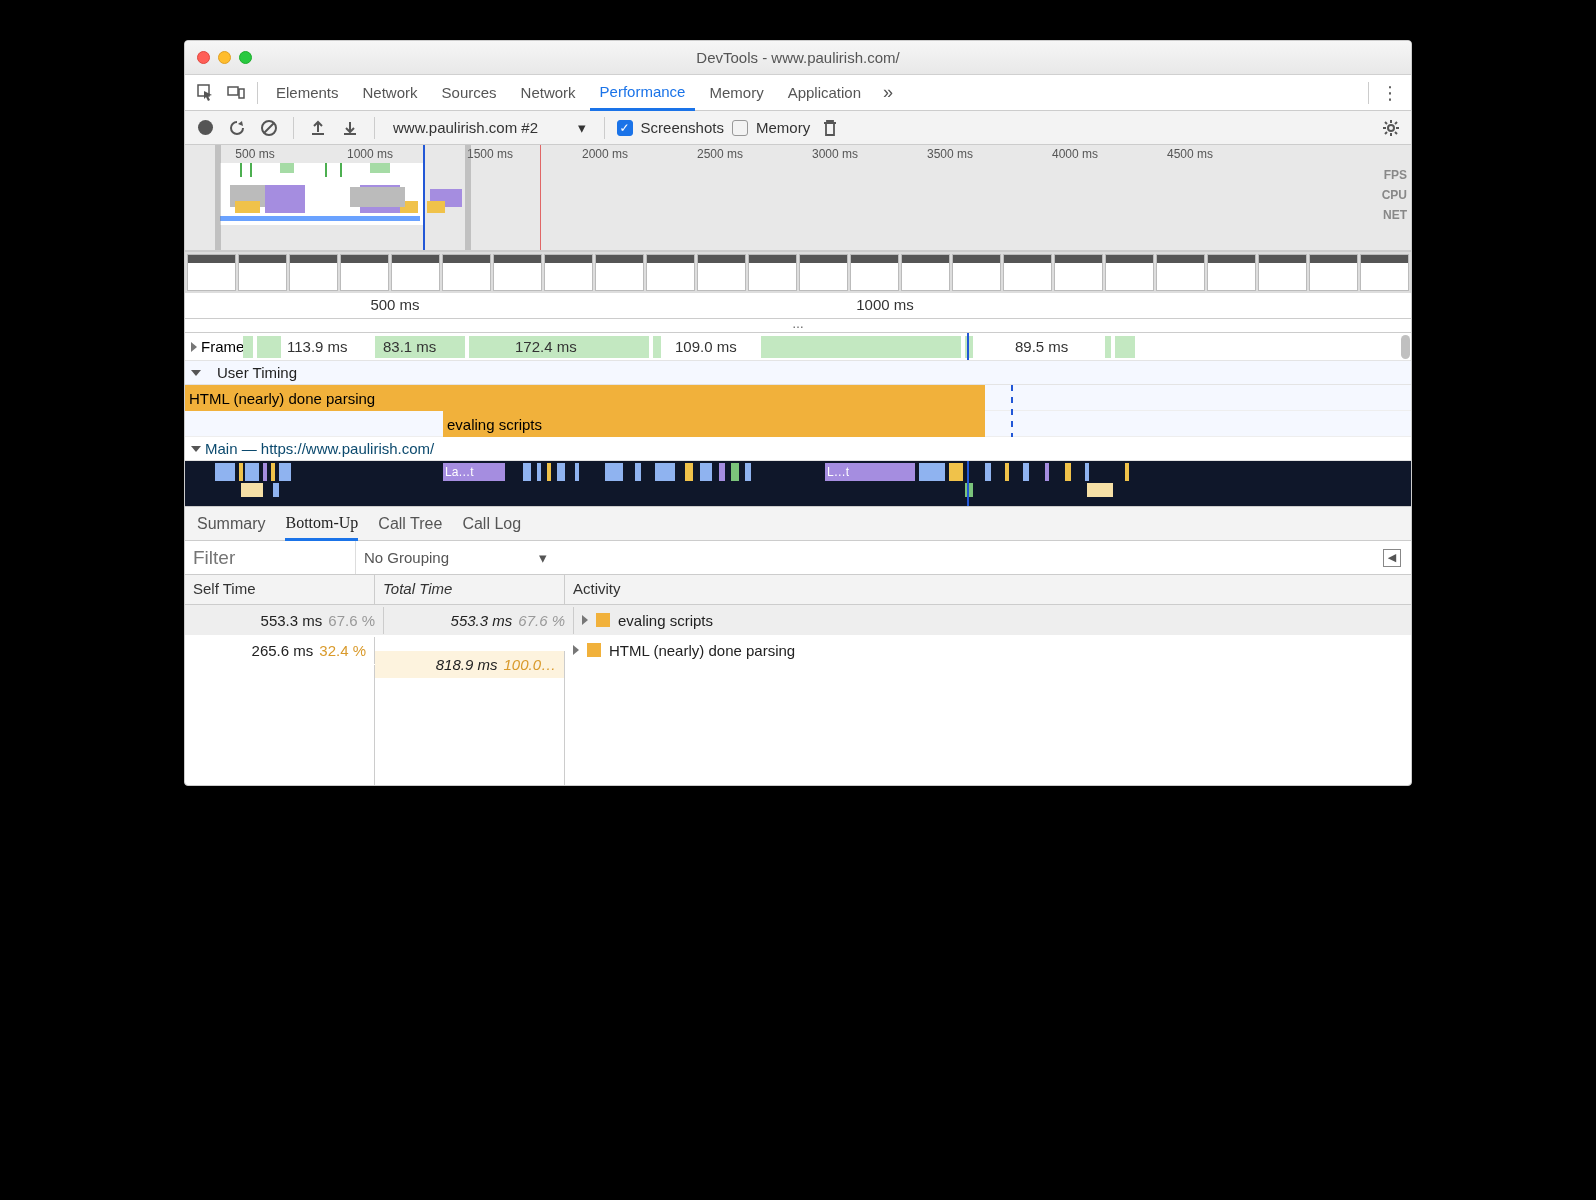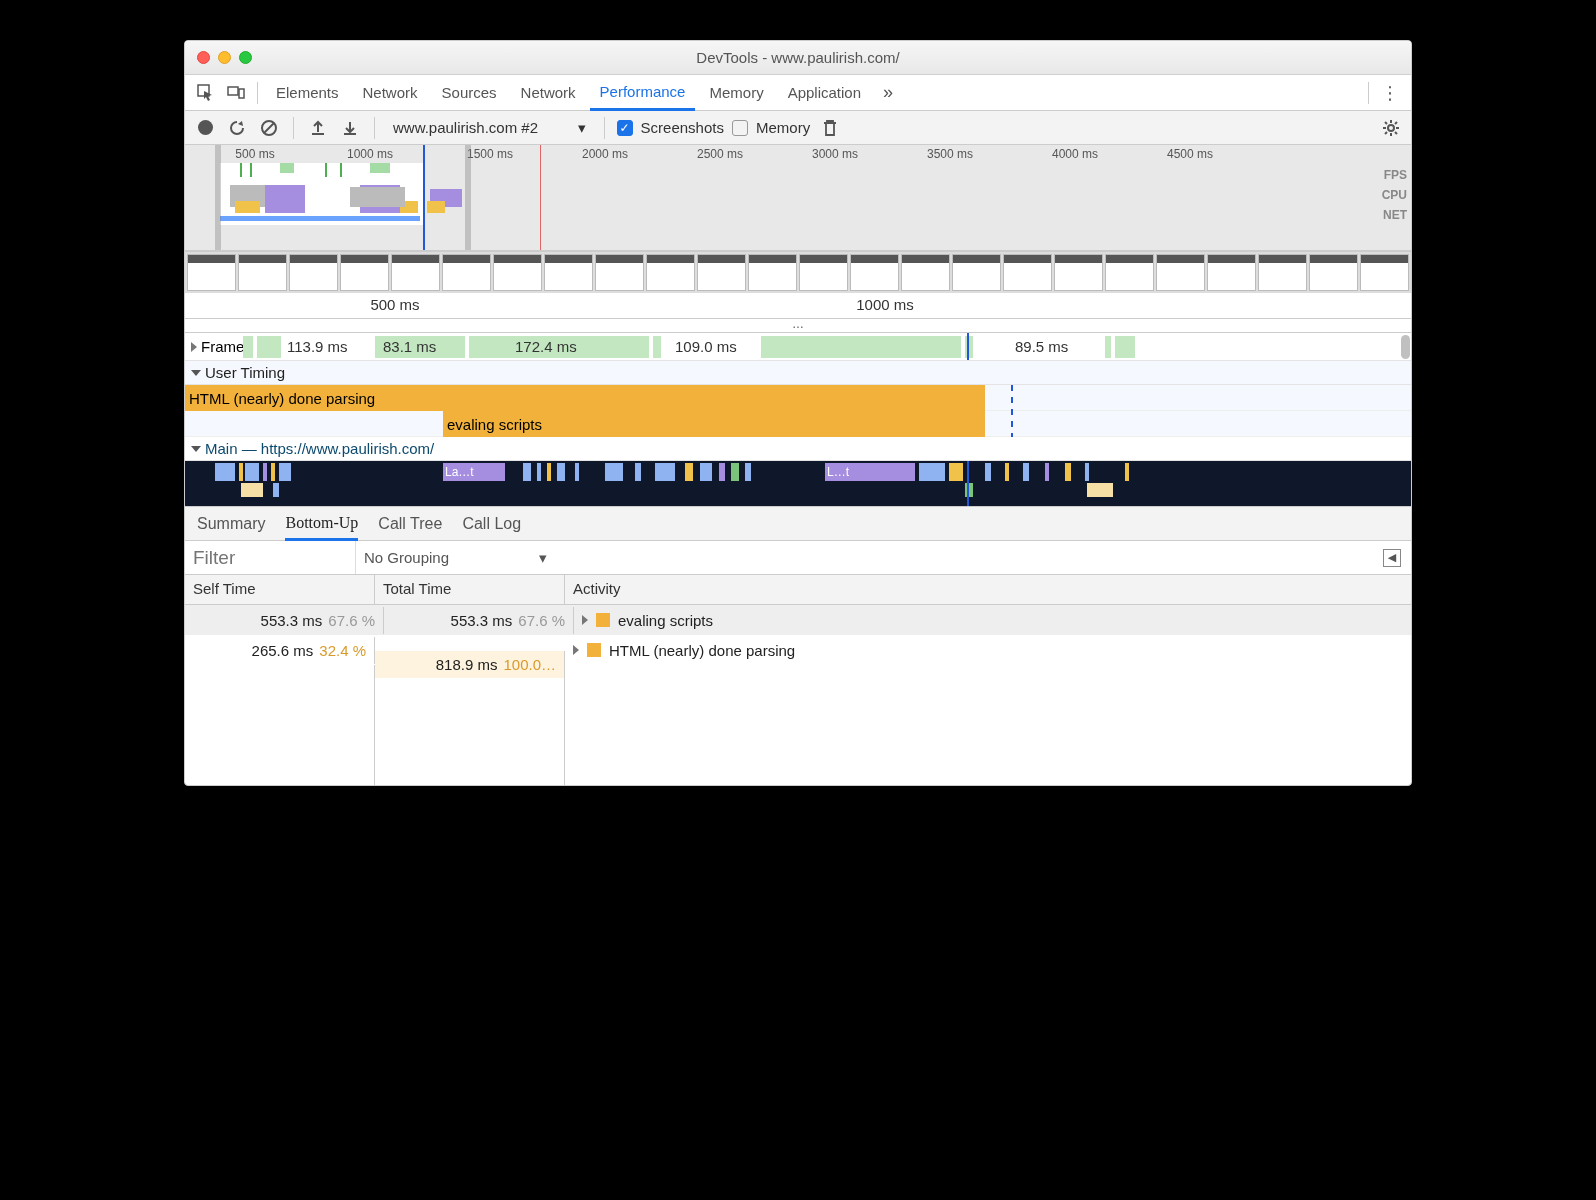--- a/index.html
+++ b/index.html
@@ -78,37 +78,37 @@
   .thumbs{height:42px;background:#ddd;border-top:1px solid #ccc;display:flex;gap:2px;padding:2px;}
   .thumb{flex:1;background:#fff;border:1px solid #bbb;}
   .thumb .tbar{height:8px;background:#555;}
   .ruler2{height:26px;border-bottom:1px solid #ccc;position:relative;font-size:15px;color:#333;background:#fff;}
   .ruler2 span{position:absolute;top:3px;transform:translateX(-50%);}
   .ellipsisrow{text-align:center;color:#555;border-bottom:1px solid #ccc;height:14px;font-size:12px;line-height:10px;}
   .framesrow{height:28px;display:flex;align-items:center;border-bottom:1px solid #e4e4e4;position:relative;background:#fff;font-size:15px;}
   .framesrow .lbl{padding-left:6px;display:flex;align-items:center;gap:4px;}
   .fblock{position:absolute;top:3px;height:22px;background:#c3e8c1;}
   .ftext{position:absolute;top:5px;font-size:15px;color:#333;}
-  .sectionhdr{height:24px;display:flex;align-items:center;gap:4px;padding-left:6px;font-size:15px;color:#222;background:#f5f8ff;border-bottom:1px solid #e4e4e4;}
+  .sectionhdr{height:24px;display:flex;align-items:center;gap:16px;padding-left:6px;font-size:15px;color:#222;background:#f5f8ff;border-bottom:1px solid #e4e4e4;}
   .utbar{height:26px;position:relative;background:#f5f8ff;border-bottom:1px solid #eee;}
   .utspan{position:absolute;top:0;height:26px;background:#f1b13b;color:#000;font-size:15px;display:flex;align-items:center;padding-left:4px;overflow:hidden;white-space:nowrap;}
   .mainhdr{height:24px;display:flex;align-items:center;gap:4px;padding-left:6px;font-size:15px;color:#0c4a6e;border-bottom:1px solid #e4e4e4;background:#fff;}
   .flame{height:46px;position:relative;background:#0f172a;border-bottom:1px solid #ccc;overflow:hidden;}
   .fl{position:absolute;height:18px;top:2px;}
   .fl2{top:22px;height:14px;}
   .subtabs{height:34px;border-bottom:1px solid #ccc;display:flex;align-items:center;gap:20px;padding:0 12px;font-size:16px;color:#555;background:#f3f3f3;}
   .subtab{height:100%;display:flex;align-items:center;cursor:pointer;}
   .subtab.active{color:#222;border-bottom:3px solid #1a73e8;margin-bottom:-1px;font-family:Liberation Serif, serif;}
   .filterrow{height:34px;border-bottom:1px solid #ccc;display:flex;align-items:center;font-size:15px;background:#fff;}
   .filterinput{border:none;outline:none;font-size:19px;color:#888;padding:0 8px;width:170px;}
   .groupsel{color:#555;display:flex;align-items:center;gap:90px;padding:0 8px;border-left:1px solid #ddd;height:100%;}
   .navicon{margin-left:auto;margin-right:10px;width:18px;height:18px;border:1px solid #888;display:flex;align-items:center;justify-content:center;font-size:11px;color:#555;}
   .tablehdr{height:30px;background:#f3f3f3;border-bottom:1px solid #ccc;display:flex;font-size:15px;color:#333;}
   .col1{width:190px;border-right:1px solid #ccc;padding:5px 8px;}
-  .col2{width:190px;border-right:1px solid #ccc;padding:5px 8px;}
+  .col2{width:190px;border-right:1px solid #ccc;padding:5px 8px;font-style:italic;}
   .col3{flex:1;padding:5px 8px;}
   .trow{height:30px;display:flex;font-size:15px;color:#222;align-items:center;}
   .trow.sel{background:#eee;padding-left:9px;}
   .trow .col1,.trow .col2{text-align:right;}
   .pct{color:#999;margin-left:6px;}
   .pctO{color:#d99a2b;margin-left:6px;}
   .actcell{display:flex;align-items:center;gap:8px;}
   .tri-r{display:inline-block;width:0;height:0;border-top:5px solid transparent;border-bottom:5px solid transparent;border-left:6px solid #777;}
   .tri-d{display:inline-block;width:0;height:0;border-left:5px solid transparent;border-right:5px solid transparent;border-top:6px solid #555;}
   .ysq{width:14px;height:14px;background:#f1b13b;}

